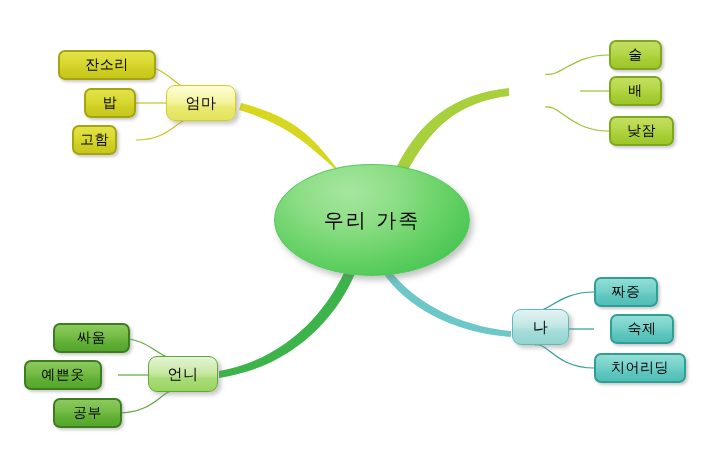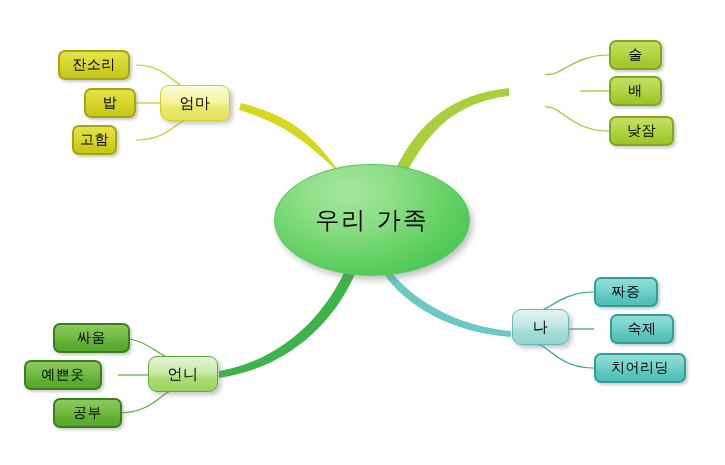--- a/index.html
+++ b/index.html
@@ -37,38 +37,38 @@
     letter-spacing: 0.5px;
   }
 
   
   .central {
     left: 274px;
     top: 164px;
     width: 196px;
     height: 112px;
     border-radius: 50% / 50%;
-    font-size: 24px;
+    font-size: 20px;
     letter-spacing: 2px;
     background: radial-gradient(ellipse at 38% 24%,
                 #a6e6a0 0%, #8ede86 28%, #63d063 60%, #44c451 85%, #3cbf4a 100%);
     border: 1px solid #54c95c;
     box-shadow: 3px 4px 6px rgba(120,120,120,0.45);
   }
 
   
   .branch {
     width: 70px;
     height: 36px;
     border-radius: 9px;
     font-size: 15px;
     box-shadow: 3px 3px 4px rgba(130,130,130,0.45);
   }
   .branch-mom {
-    left: 160px; top: 85px;
+    left: 166px; top: 85px;
     background: linear-gradient(to bottom, #fdfdd6 0%, #f4f49e 48%, #e9e972 62%, #e3e35c 100%);
     border: 1px solid #cfcf28;
   }
   .branch-dad {
     left: 510px; top: 73px;
     background: linear-gradient(to bottom, #eff7d8 0%, #dff0a8 48%, #cbe678 62%, #bedd5e 100%);
     border: 1px solid #9cc233;
   }
   .branch-sis {
     left: 148px; top: 356px;
@@ -133,21 +133,21 @@
     <path d="M 118 375 L 148 375" fill="none" stroke="#5fa83a" stroke-width="1.2"></path>
     <path d="M 118 413 C 156 413 162 388 176 391" fill="none" stroke="#5fa83a" stroke-width="1.2"></path>
 
     <path d="M 594 292 C 558 292 548 314 535 310" fill="none" stroke="#2f9e96" stroke-width="1.2"></path>
     <path d="M 594 329 L 569 329" fill="none" stroke="#2f9e96" stroke-width="1.2"></path>
     <path d="M 594 368 C 556 368 548 342 535 345" fill="none" stroke="#2f9e96" stroke-width="1.2"></path>
   </svg>
 
   <div class="node central">우리  가족</div>
 
-  <div class="node leaf leaf-yellow" style="left:58px; top:50px; width:72px;">잔소리</div>
+  <div class="node leaf leaf-yellow" style="left:58px; top:50px; width:98px;">잔소리</div>
 
   <div class="node leaf leaf-yellow" style="left:84px; top:88px; width:52px;">밥</div>
 
   <div class="node leaf leaf-yellow" style="left:72px; top:125px; width:45px;">고함</div>
 
   <div class="node branch branch-mom">엄마</div>
 
 
   <div class="node leaf leaf-ygreen" style="left:609px; top:40px; width:53px;">술</div>
 

